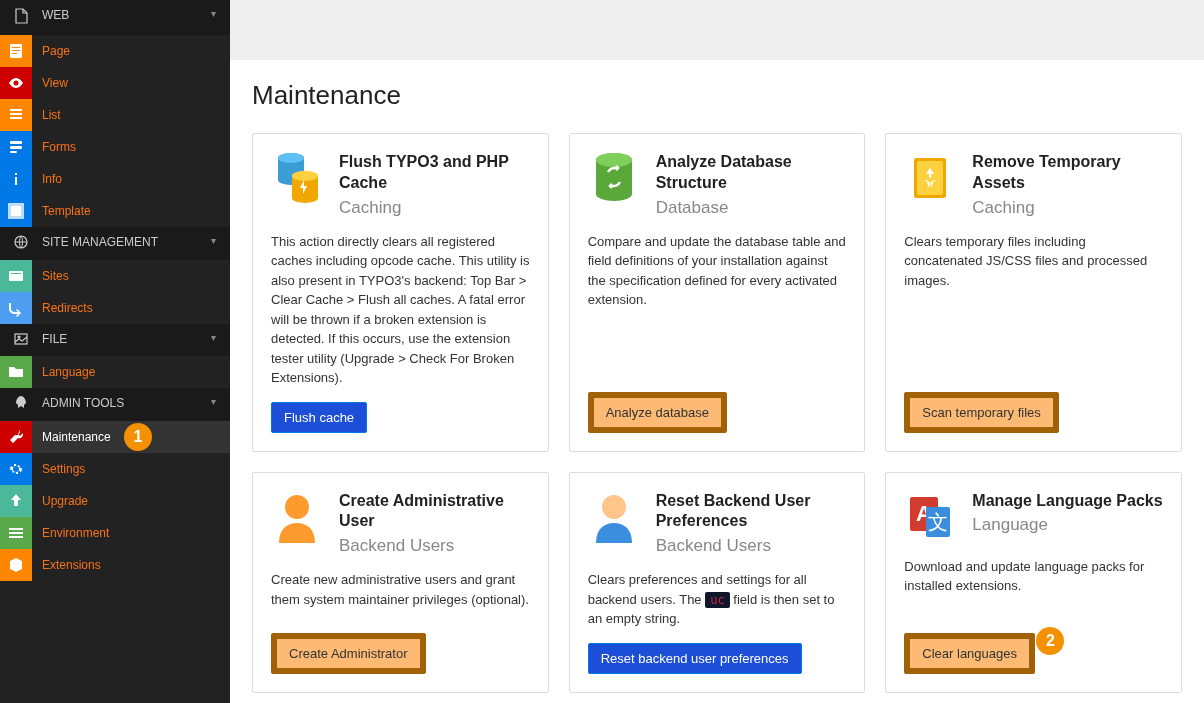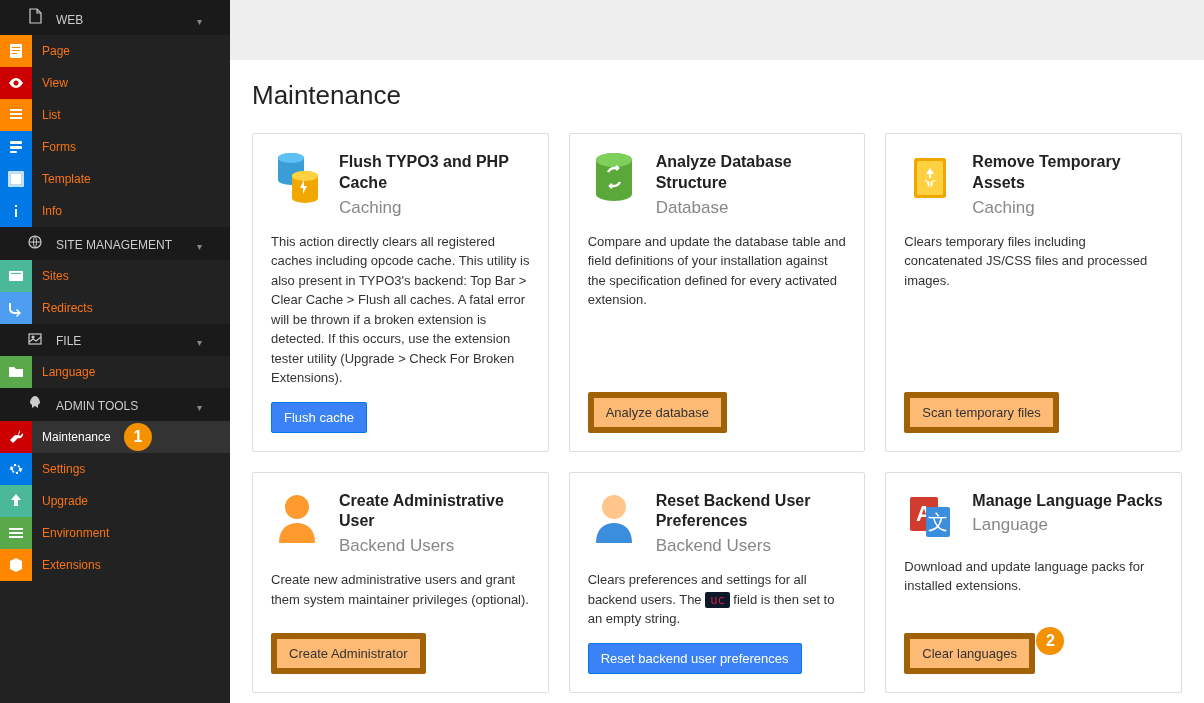--- a/index.html
+++ b/index.html
@@ -1,21 +1,21 @@
 <!DOCTYPE html>
 <html><head>
 <meta charset="utf-8">
 <style>
 * { box-sizing: border-box; margin: 0; padding: 0; }
 body { font-family: Verdana, Geneva, sans-serif; font-size: 13px; color: #333; background: #fff; }
 .layout { display: flex; height: 703px; width: 1204px; overflow: hidden; }
 .sidebar { width: 230px; background: #222; color: #aaa; overflow-y: auto; flex-shrink: 0; }
 .sidebar::-webkit-scrollbar { width: 6px; }
 .sidebar::-webkit-scrollbar-thumb { background: #555; }
-.nav-section-header { display: flex; align-items: flex-end; padding: 8px 28px; background: #1a1a1a; color: #ccc; font-size: 12px; cursor: pointer; position: relative; }
+.nav-section-header { display: flex; align-items: flex-start; padding: 8px 14px; background: #1a1a1a; color: #ccc; font-size: 12px; cursor: pointer; position: relative; }
 .nav-section-header .section-icon { width: 28px; text-align: left; font-size: 14px; }
 .nav-section-header .chevron { margin-left: auto; font-size: 10px; color: #888; }
 .nav-item { display: flex; align-items: center; cursor: pointer; position: relative; }
 .nav-item .color-box { width: 32px; height: 32px; display: flex; align-items: center; justify-content: center; font-size: 16px; color: #fff; flex-shrink: 0; }
 .nav-item .label { padding-left: 10px; color: #f97316; font-size: 12px; }
 .nav-item.active { background: #333; }
 .nav-item.active .label { color: #fff; }
 .badge-circle { width: 28px; height: 28px; border-radius: 50%; background: #f49100; color: #fff; display: flex; align-items: center; justify-content: center; font-weight: bold; font-size: 16px; position: absolute; }
 .main { flex: 1; display: flex; flex-direction: column; overflow: hidden; }
 .topbar { height: 60px; background: #eee; flex-shrink: 0; }
@@ -24,21 +24,21 @@
 .cards { display: grid; grid-template-columns: repeat(3, 1fr); gap: 20px; }
 .card { border: 1px solid #ddd; border-radius: 2px; padding: 18px; display: flex; flex-direction: column; position: relative; min-height: 200px; }
 .card-head { display: flex; gap: 16px; margin-bottom: 14px; }
 .card-icon { width: 52px; height: 52px; flex-shrink: 0; display: flex; align-items: center; justify-content: center; }
 .card-title { font-size: 16px; font-weight: bold; color: #222; margin-bottom: 4px; line-height: 1.3; }
 .card-subtitle { font-size: 17px; color: #888; }
 .card-desc { font-size: 13px; color: #333; line-height: 1.5; flex: 1; margin-bottom: 14px; }
 .card-desc .code { font-family: monospace; background: #0f172a; color: #c7254e; padding: 1px 5px; border-radius: 2px; font-size: 12px; }
 .card-footer { margin-top: auto; }
 .btn { display: inline-block; padding: 7px 12px; border-radius: 2px; font-size: 13px; cursor: pointer; border: 1px solid transparent; }
-.btn-primary { background: #3b82f6; color: #fff; border-color: #0078e6; }
+.btn-primary { background: #1d4ed8; color: #fff; border-color: #0078e6; }
 .btn-default { background: #fdba74; color: #333; border: 6px solid #a16207; }
 
 </style>
 </head>
 <body>
 
 <div class="layout">
   <div class="sidebar">
 
     <div class="nav-section-header">
@@ -85,35 +85,35 @@
         <svg width="18" height="18" viewBox="0 0 18 18" fill="#fff">
             <rect x="3" y="3" width="12" height="3" rx="1"></rect>
             <rect x="3" y="8" width="12" height="3" rx="1"></rect>
             <rect x="3" y="13" width="7" height="2" rx="1"></rect>
           </svg>
       </span>
       <span class="label">Forms</span>
     </div>
     <div class="nav-item">
       <span class="color-box" style="background:#0078e6">
+        <svg width="18" height="18" viewBox="0 0 18 18" fill="#fff">
+            <rect x="8" y="3" width="2" height="2"></rect>
+            <rect x="8" y="7" width="2" height="8"></rect>
+          </svg>
+      </span>
+      <span class="label">Info</span>
+    </div>
+    <div class="nav-item">
+      <span class="color-box" style="background:#0078e6">
         <svg width="18" height="18" viewBox="0 0 18 18" fill="none" stroke="#fff" stroke-width="1.5">
             <rect x="2" y="2" width="14" height="14"></rect>
             <rect x="4" y="4" width="10" height="10" fill="#fff"></rect>
           </svg>
       </span>
       <span class="label">Template</span>
-    </div>
-    <div class="nav-item">
-      <span class="color-box" style="background:#0078e6">
-        <svg width="18" height="18" viewBox="0 0 18 18" fill="#fff">
-            <rect x="8" y="3" width="2" height="2"></rect>
-            <rect x="8" y="7" width="2" height="8"></rect>
-          </svg>
-      </span>
-      <span class="label">Info</span>
     </div>
 
     <div class="nav-section-header">
       <span class="section-icon">
         <svg width="14" height="14" viewBox="0 0 14 14" fill="#ccc">
             <circle cx="7" cy="7" r="6" fill="none" stroke="#ccc" stroke-width="1.2"></circle>
             <path d="M1 7h12M7 1c2 2 2 10 0 12M7 1c-2 2-2 10 0 12" stroke="#ccc" stroke-width="1" fill="none"></path>
           </svg>
       </span>
       <span>SITE MANAGEMENT</span>

